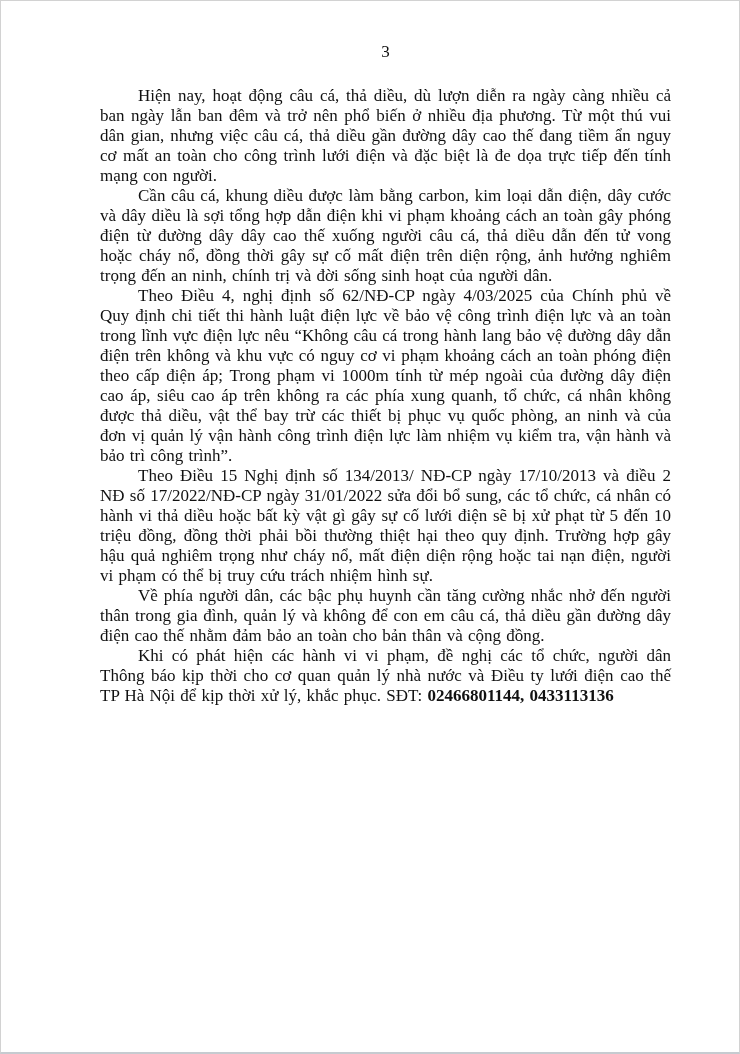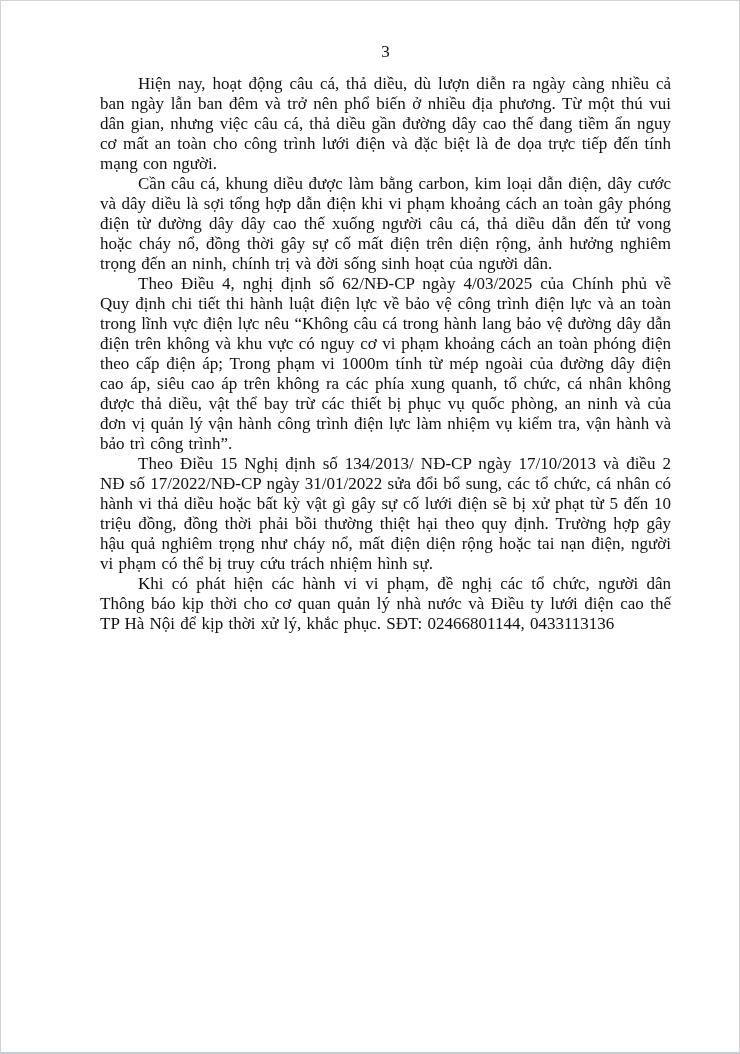--- a/index.html
+++ b/index.html
@@ -23,41 +23,42 @@
     padding-left: 99px;
     padding-right: 68px;
   }
   .page-number {
     margin-top: 41px;
     text-align: center;
     font-size: 17px;
     line-height: 20px;
   }
   .content {
-    margin-top: 12px;
+    margin-top: 24px;
   }
   .para {
     margin: 0;
     text-align: justify;
     text-indent: 38px;
     font-size: 17px;
     line-height: 20px;
     word-spacing: 1px;
   }
   .bold {
-    font-weight: normal;
+    font-weight: bold;
   }
 </style>
 </head>
 <body>
 
 <div class="page">
   <div class="inner">
     <div class="page-number">3</div>
     <div class="content">
       <p class="para">Hiện nay, hoạt động câu cá, thả diều, dù lượn diễn ra ngày càng nhiều cả ban ngày lẫn ban đêm và trở nên phổ biến ở nhiều địa phương. Từ một thú vui dân gian, nhưng việc câu cá, thả diều gần đường dây cao thế đang tiềm ẩn nguy cơ mất an toàn cho công trình lưới điện và đặc biệt là đe dọa trực tiếp đến tính mạng con người.</p>
       <p class="para">Cần câu cá, khung diều được làm bằng carbon, kim loại dẫn điện, dây cước và dây diều là sợi tổng hợp dẫn điện khi vi phạm khoảng cách an toàn gây phóng điện từ đường dây dây cao thế xuống người câu cá, thả diều dẫn đến tử vong hoặc cháy nổ, đồng thời gây sự cố mất điện trên diện rộng, ảnh hưởng nghiêm trọng đến an ninh, chính trị và đời sống sinh hoạt của người dân.</p>
       <p class="para">Theo Điều 4, nghị định số 62/NĐ-CP ngày 4/03/2025 của Chính phủ về Quy định chi tiết thi hành luật điện lực về bảo vệ công trình điện lực và an toàn trong lĩnh vực điện lực nêu “Không câu cá trong hành lang bảo vệ đường dây dẫn điện trên không và khu vực có nguy cơ vi phạm khoảng cách an toàn phóng điện theo cấp điện áp; Trong phạm vi 1000m tính từ mép ngoài của đường dây điện cao áp, siêu cao áp trên không ra các phía xung quanh, tổ chức, cá nhân không được thả diều, vật thể bay trừ các thiết bị phục vụ quốc phòng, an ninh và của đơn vị quản lý vận hành công trình điện lực làm nhiệm vụ kiểm tra, vận hành và bảo trì công trình”.</p>
       <p class="para">Theo Điều 15 Nghị định số 134/2013/ NĐ-CP ngày 17/10/2013 và điều 2 NĐ số 17/2022/NĐ-CP ngày 31/01/2022 sửa đổi bổ sung, các tổ chức, cá nhân có hành vi thả diều hoặc bất kỳ vật gì gây sự cố lưới điện sẽ bị xử phạt từ 5 đến 10 triệu đồng, đồng thời phải bồi thường thiệt hại theo quy định. Trường hợp gây hậu quả nghiêm trọng như cháy nổ, mất điện diện rộng hoặc tai nạn điện, người vi phạm có thể bị truy cứu trách nhiệm hình sự.</p>
+      <p class="para">Về phía người dân, các bậc phụ huynh cần tăng cường nhắc nhở đến người thân trong gia đình, quản lý và không để con em câu cá, thả diều gần đường dây điện cao thế nhằm đảm bảo an toàn cho bản thân và cộng đồng.</p>
       <p class="para"><span>Khi có phát hiện các hành vi vi phạm, đề nghị các tổ chức, người dân Thông báo kịp thời cho cơ quan quản lý nhà nước và Điều ty lưới điện cao thế TP Hà Nội để kịp thời xử lý, khắc phục. SĐT: </span><span class="bold">02466801144, 0433113136</span></p>
     </div>
   </div>
 </div>
 
 </body></html>

